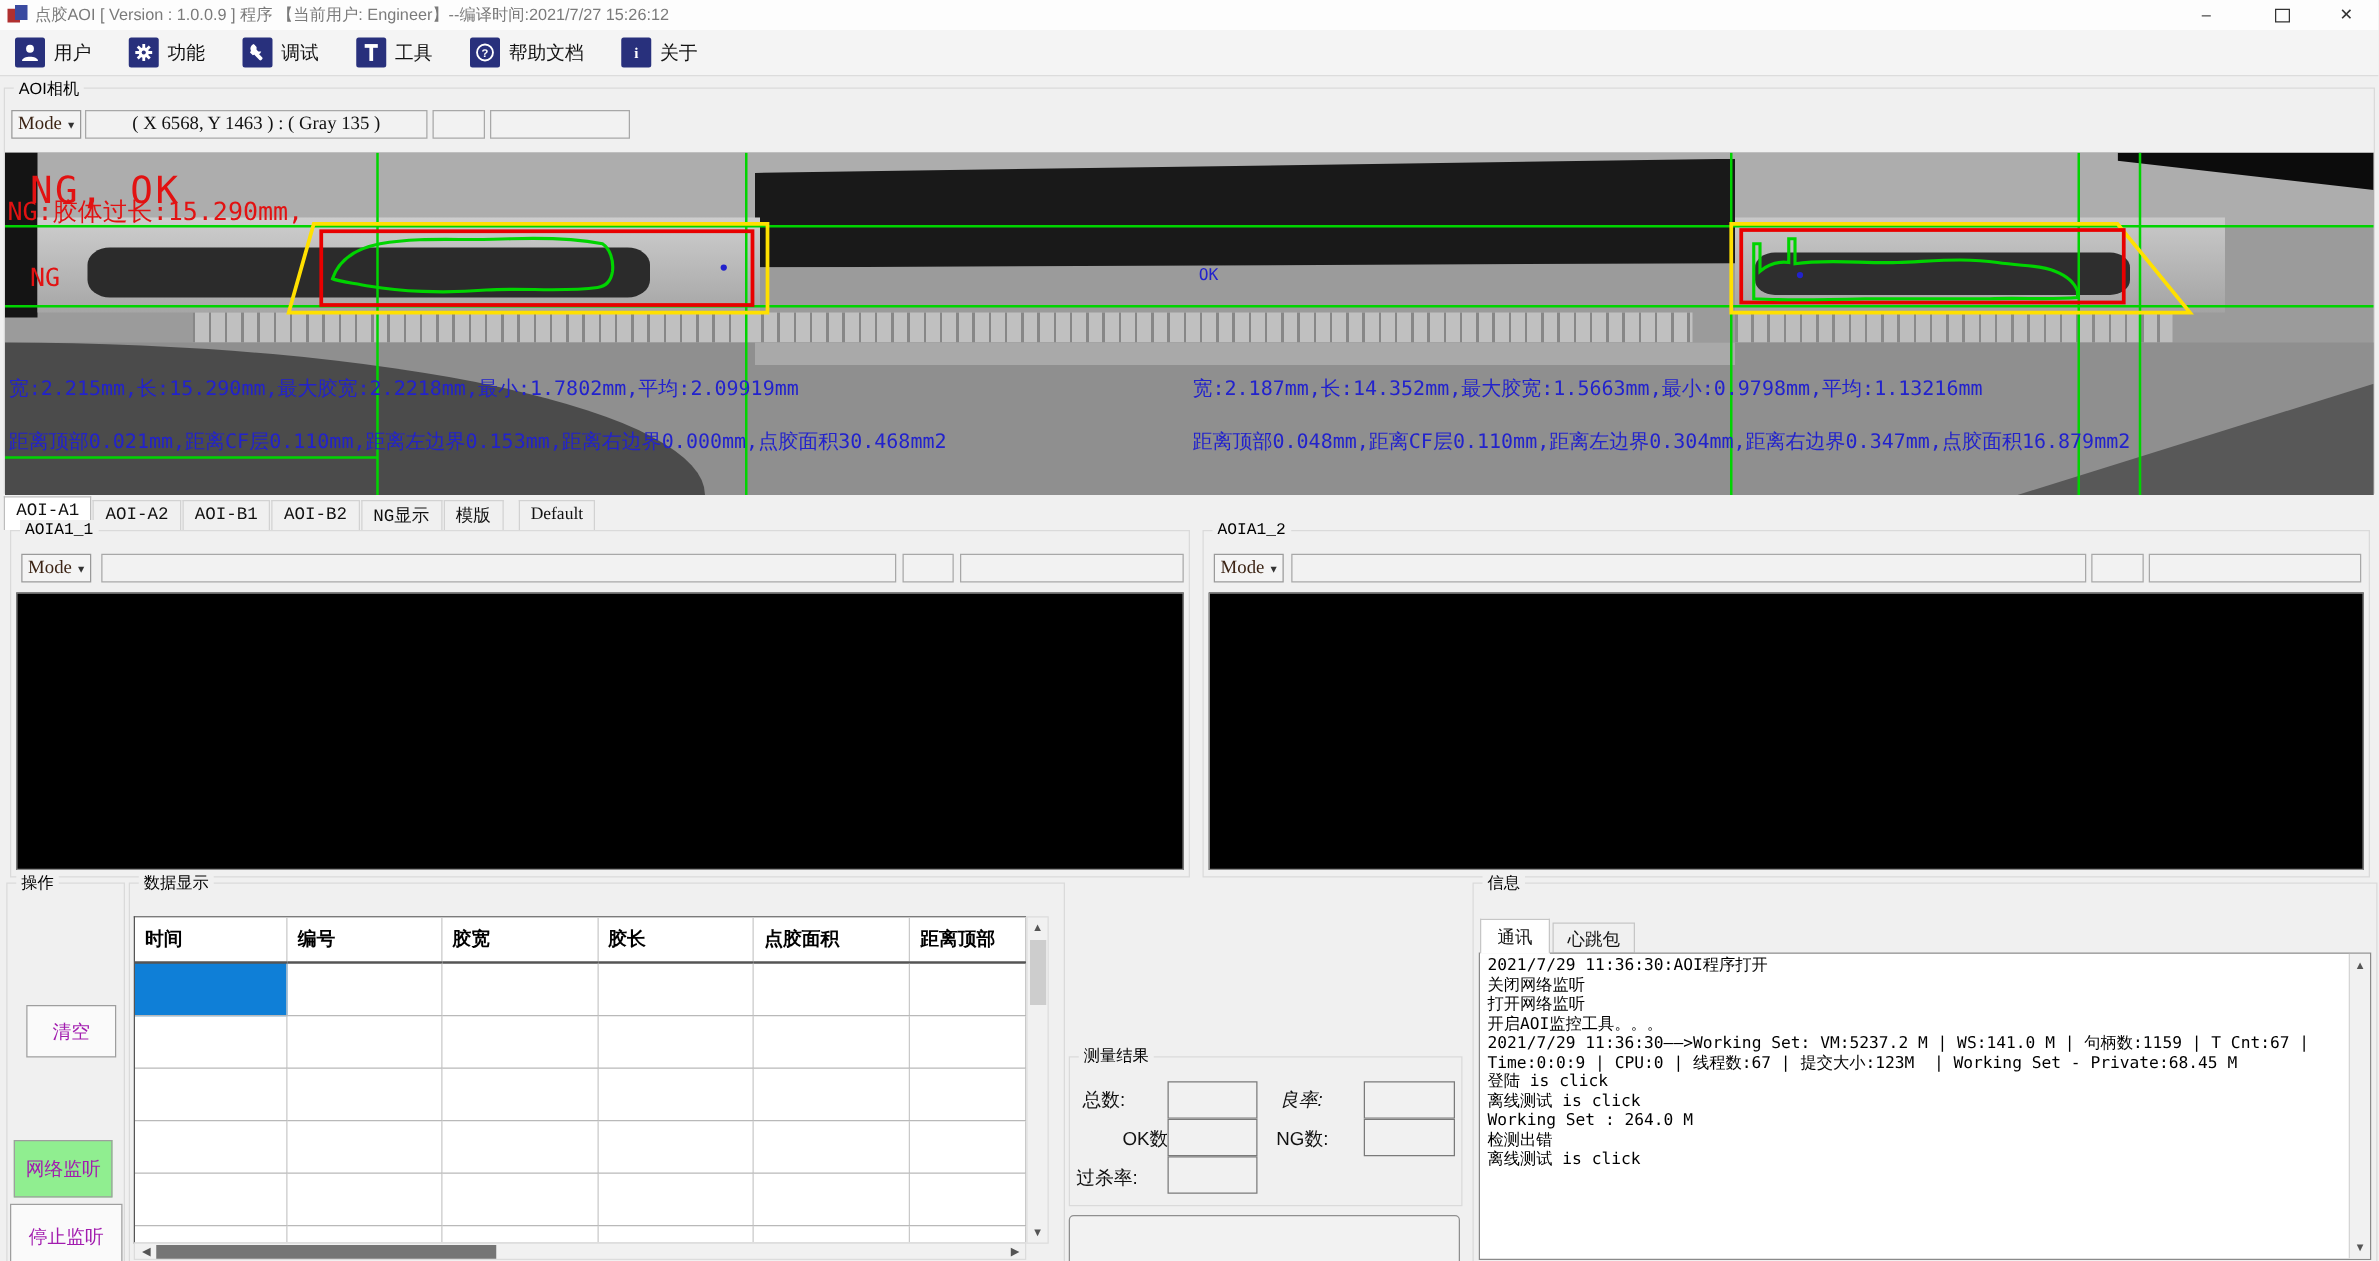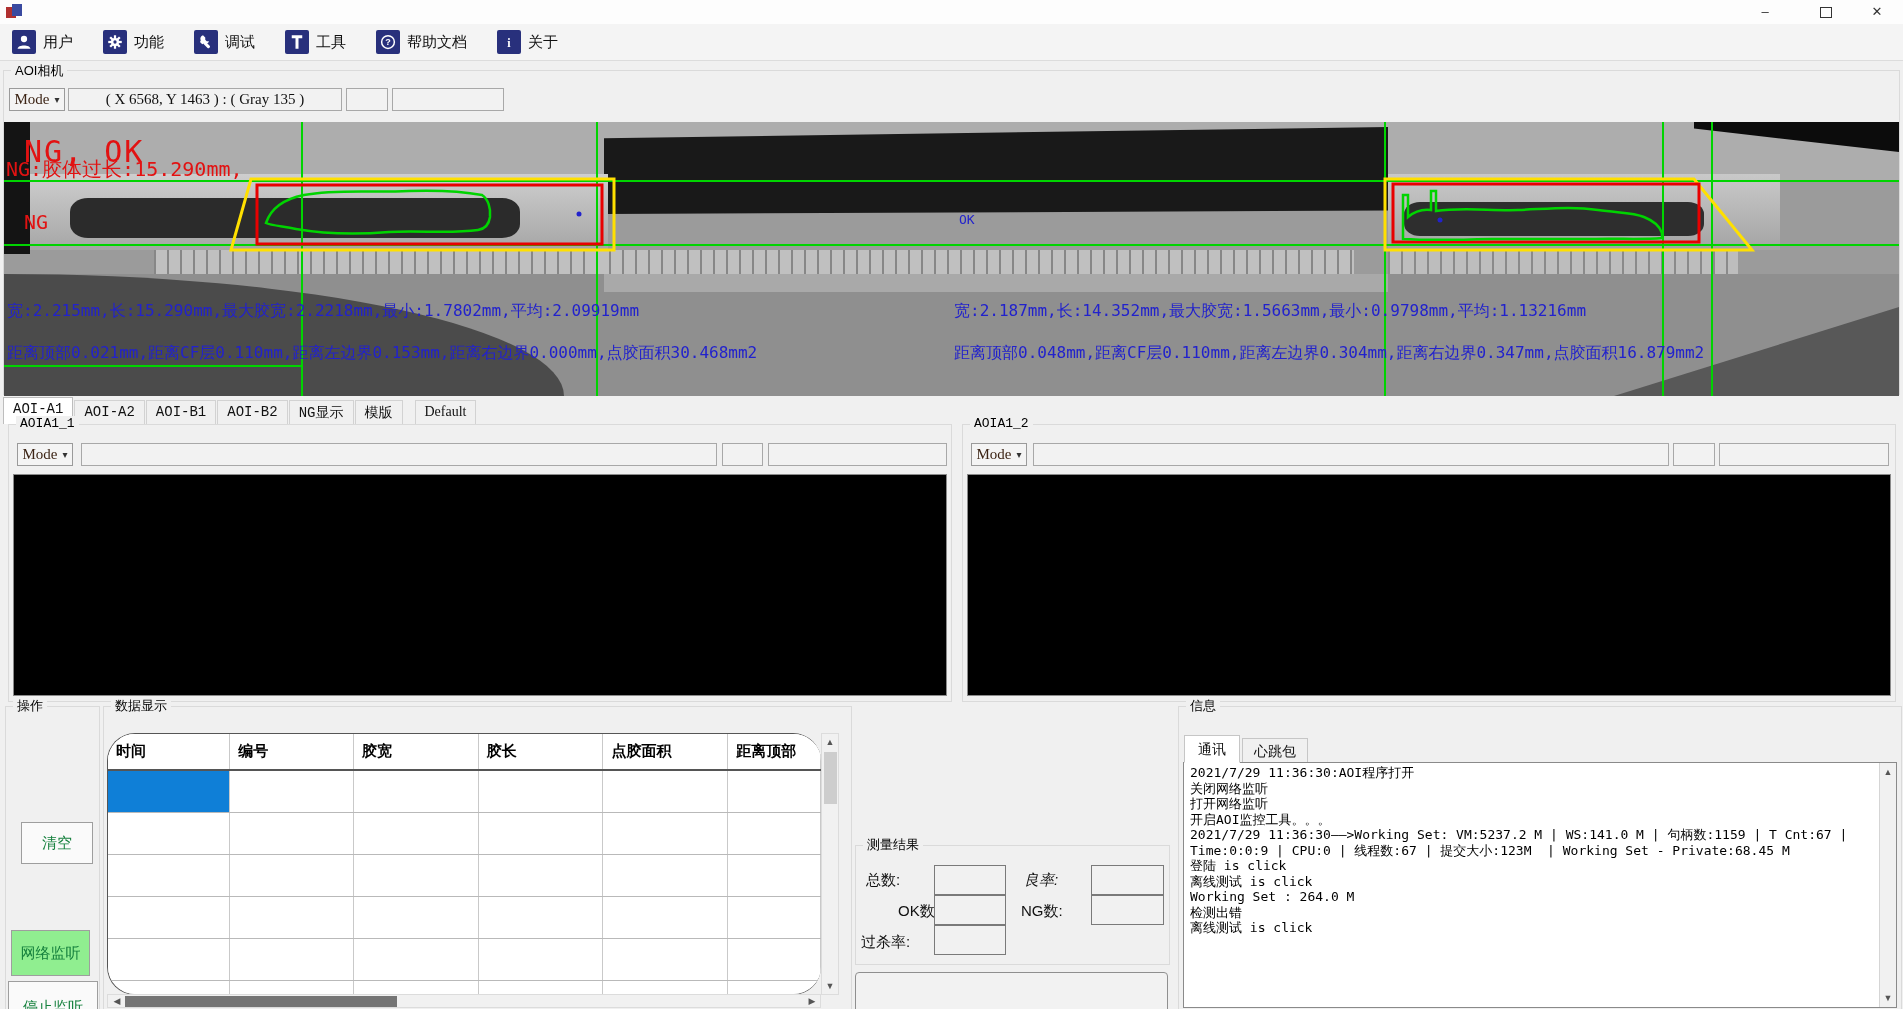--- a/index.html
+++ b/index.html
@@ -1,17 +1,17 @@
 <!DOCTYPE html>
 <html><head>
 <meta charset="utf-8">
 <style>
   html,body{margin:0;padding:0;background:#f0f0f0;font-family:"Liberation Sans",sans-serif;}
   #app{position:relative;width:1903px;height:1009px;background:#f0f0f0;overflow:hidden;}
-  .abs{position:absolute;border-radius:28px;}
+  .abs{position:absolute;}
 
   
   #titlebar{position:absolute;left:0;top:0;width:1903px;height:24px;background:#fdfdfd;}
   #app-icon{position:absolute;left:6px;top:4px;width:16px;height:16px;}
   #app-icon .p1{position:absolute;left:0;top:3px;width:10px;height:11px;background:#b03030;}
   #app-icon .p2{position:absolute;left:6px;top:0;width:10px;height:12px;background:#3a4aa0;}
   #title-text{position:absolute;left:28px;top:0;height:24px;line-height:24px;font-size:13px;color:#7a7a7a;white-space:nowrap;}
   .winbtn{position:absolute;top:0;width:46px;height:26px;text-align:center;line-height:24px;font-size:13px;color:#333;}
   #btn-max span{display:inline-block;width:10px;height:9px;border:1px solid #333;margin-top:7px;}
 
@@ -53,21 +53,21 @@
   
   #main-tabs{position:absolute;left:3px;top:397px;height:27px;display:flex;align-items:flex-end;}
   .mtab{box-sizing:border-box;height:24px;padding:3px 9px 0 9px;margin-right:1px;border:1px solid #d2d2d2;border-bottom:none;background:#f0f0f0;font-family:"Liberation Mono",monospace;font-size:14px;color:#111;white-space:nowrap;}
   .mtab.active{height:27px;background:#ffffff;border-color:#bdbdbd;}
   .mtab.spaced{margin-left:11px;font-family:Liberation Serif, serif;}
 
   
   .black-view{position:absolute;background:#000;border:1px solid #8a8a8a;box-sizing:border-box;}
 
   
-  .op-btn{position:absolute;box-sizing:border-box;border:1px solid #9e9e9e;background:#fafafa;font-size:15px;color:#15803d;display:flex;align-items:center;justify-content:center;margin-top:18px;}
+  .op-btn{position:absolute;box-sizing:border-box;border:1px solid #9e9e9e;background:#fafafa;font-size:15px;color:#a21caf;display:flex;align-items:center;justify-content:center;}
 
   
   #dtable{border-collapse:collapse;table-layout:fixed;background:#fff;}
   #dtable th{height:33px;border-right:1px solid #c9c9c9;border-bottom:2px solid #555;font-size:15px;font-weight:bold;text-align:left;padding-left:8px;color:#000;background:#fff;}
   #dtable td{height:39px;border-right:1px solid #c9c9c9;border-bottom:1px solid #b9b9b9;}
   .scroll-track{position:absolute;background:#f1f1f1;box-sizing:border-box;border:1px solid #dcdcdc;}
   .scroll-arrow{position:absolute;font-size:9px;color:#555;text-align:center;line-height:15px;width:16px;height:15px;}
   .scroll-thumb{position:absolute;background:#cdcdcd;}
 
   
@@ -83,20 +83,21 @@
 </head>
 <body>
 
 <div id="app">
 
   <div id="titlebar">
     <div id="app-icon">
         <div class="p1"></div>
         <div class="p2"></div>
       </div>
+    <div id="title-text">点胶AOI [ Version : 1.0.0.9 ]  程序 【当前用户:  Engineer】--编译时间:2021/7/27 15:26:12</div>
     <div class="winbtn" style="left:1742px;">–</div>
     <div class="winbtn" id="btn-max" style="left:1803px;"><span></span></div>
     <div class="winbtn" style="left:1854px;">✕</div>
   </div>
 
   <div id="toolbar">
     <div class="tb-item">
       <span class="tb-icon" style="background-color: rgb(40, 48, 124);">
         <svg width="18" height="18" viewBox="0 0 24 24">
             <circle cx="12" cy="8" r="4.2" fill="#fff"></circle>

